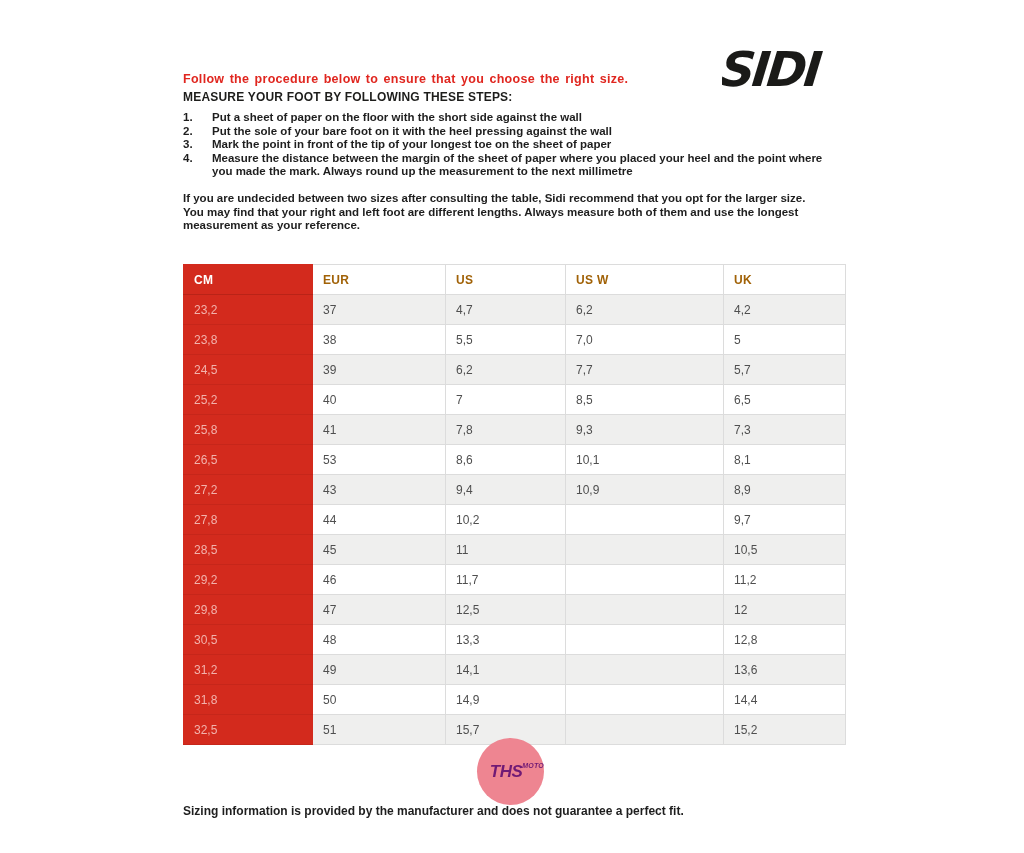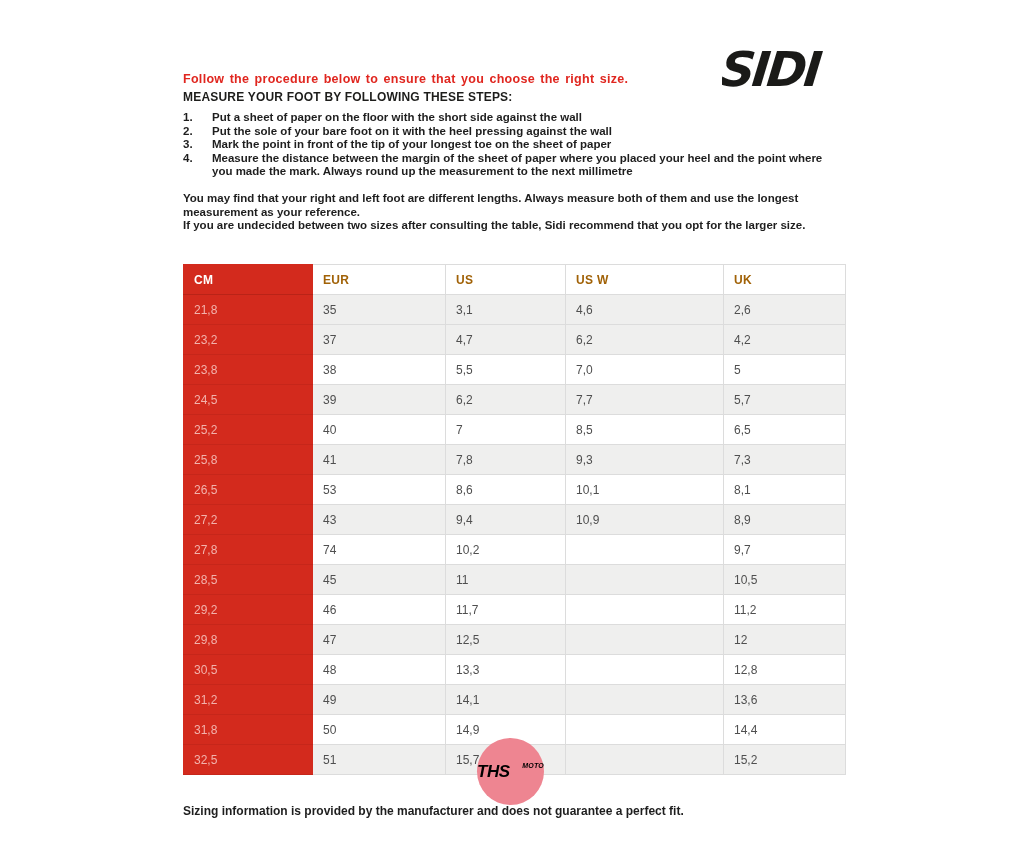--- a/index.html
+++ b/index.html
@@ -105,22 +105,22 @@
 
   
   .watermark {
     position: absolute;
     left: 477px; top: 738px;
     width: 67px; height: 67px;
     border-radius: 50%;
     background: #ee8591;
     display: flex;
     align-items: center;
-    justify-content: space-between;
-    color: #000000;
+    justify-content: flex-end;
+    color: #701a75;
     font-style: italic;
   }
   .watermark .wm-main {
     font-size: 17px;
     font-weight: 700;
     letter-spacing: -0.5px;
   }
   .watermark .wm-sub {
     font-size: 7px;
     font-weight: 700;
@@ -168,22 +168,22 @@
       <span class="num">3.</span>
       <span class="txt">Mark the point in front of the tip of your longest toe on the sheet of paper</span>
     </li>
     <li>
       <span class="num">4.</span>
       <span class="txt">Measure the distance between the margin of the sheet of paper where you placed your heel and the point where you made the mark. Always round up the measurement to the next millimetre</span>
     </li>
   </ol>
 
   <div class="notes">
+    <div>If you are undecided between two sizes after consulting the table, Sidi recommend that you opt for the larger size.</div>
     <div>You may find that your right and left foot are different lengths. Always measure both of them and use the longest measurement as your reference.</div>
-    <div>If you are undecided between two sizes after consulting the table, Sidi recommend that you opt for the larger size.</div>
   </div>
 
   <table class="size-table">
     <colgroup>
       <col style="width:129px">
         <col style="width:133px">
         <col style="width:120px">
         <col style="width:158px">
         <col style="width:122px">
     </colgroup>
@@ -191,27 +191,20 @@
       <tr>
         <th class="cm">CM</th>
         <th>EUR</th>
         <th>US</th>
         <th>US W</th>
         <th>UK</th>
       </tr>
     </thead>
     <tbody>
         <tr class="alt">
-          <td class="cm">21,8</td>
-          <td>35</td>
-          <td>3,1</td>
-          <td>4,6</td>
-          <td>2,6</td>
-        </tr>
-        <tr class="alt">
           <td class="cm">23,2</td>
           <td>37</td>
           <td>4,7</td>
           <td>6,2</td>
           <td>4,2</td>
         </tr>
         <tr>
           <td class="cm">23,8</td>
           <td>38</td>
           <td>5,5</td>
@@ -248,21 +241,21 @@
         </tr>
         <tr class="alt">
           <td class="cm">27,2</td>
           <td>43</td>
           <td>9,4</td>
           <td>10,9</td>
           <td>8,9</td>
         </tr>
         <tr>
           <td class="cm">27,8</td>
-          <td>74</td>
+          <td>44</td>
           <td>10,2</td>
           <td></td>
           <td>9,7</td>
         </tr>
         <tr class="alt">
           <td class="cm">28,5</td>
           <td>45</td>
           <td>11</td>
           <td></td>
           <td>10,5</td>

